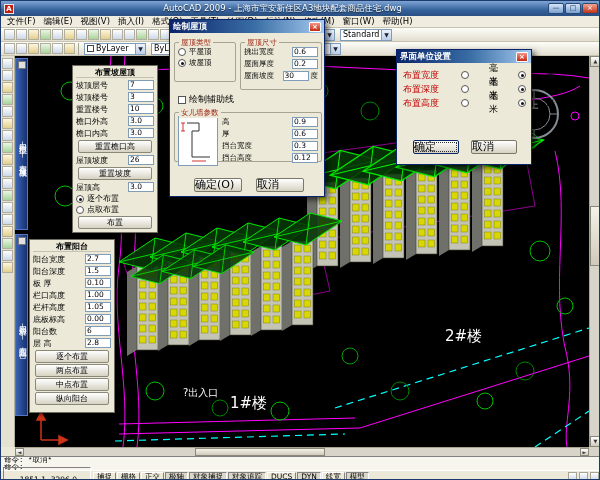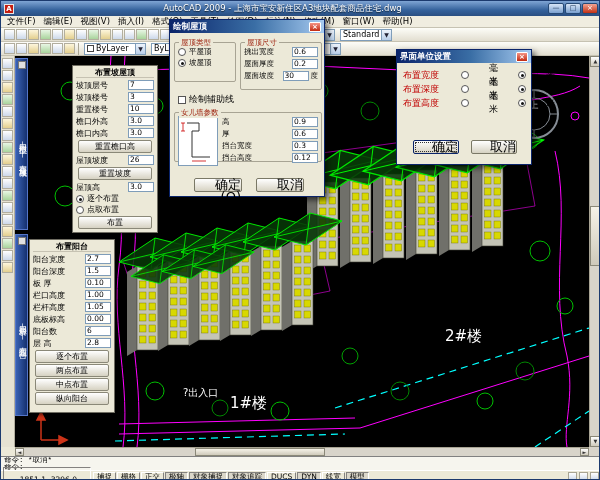--- a/index.html
+++ b/index.html
@@ -70,21 +70,21 @@
   .dialog{position:absolute;background:#ece9d8;border:1px solid #0a246a;box-shadow:3px 3px 6px rgba(0,0,0,.6);}
   .dlg-title{height:13px;background:linear-gradient(90deg,#0a246a,#3a6ea5 55%,#a6caf0);
     color:#fff;font-weight:bold;font-size:8.5px;display:flex;align-items:center;padding:0 3px;}
   .dlg-close{margin-left:auto;width:12px;height:10px;background:linear-gradient(#f59384,#c22a10);
     border:1px solid #fff;border-radius:1px;color:#fff;font-size:7px;line-height:8px;text-align:center;}
   #dlg-roof{left:168px;top:18px;width:156px;height:178px;}
   #dlg-units{left:395px;top:48px;width:136px;height:116px;}
   .group{position:absolute;border:1px solid #a8a494;border-radius:2px;font-size:7.5px;padding:3px 3px 1px;}
   .glabel{position:absolute;top:-5px;left:4px;background:#ece9d8;padding:0 2px;color:#9c1e0a;white-space:nowrap;}
   .dbtn{position:absolute;height:14px;border:1px solid #7a7866;border-radius:2px;
-    background:linear-gradient(#ffffff,#d6d2c2);text-align:right;line-height:12px;font-size:13px;}
+    background:linear-gradient(#ffffff,#d6d2c2);text-align:left;line-height:12px;font-size:11px;}
   .dbtn.focus{border:1px solid #0a246a;outline:1px dotted #333;outline-offset:-3px;}
   .urow{display:flex;align-items:center;height:14px;gap:20px;padding:0 6px;}
   .ulabel{color:#c00000;width:38px;flex:0 0 auto;}
   
   .vscroll{position:absolute;left:588px;top:55px;width:12px;height:391px;background:#d8d4ca;border-left:1px solid #a8a494;}
   .hscroll{position:absolute;left:14px;top:446px;width:574px;height:9px;background:#d8d4ca;border-top:1px solid #a8a494;}
   .sbtn{position:absolute;background:linear-gradient(#fff,#cfcabb);border:1px solid #8a8878;
     font-size:5px;text-align:center;color:#333;}
   .sthumb{position:absolute;background:linear-gradient(#f5f2e8,#cfcabb);border:1px solid #8a8878;}
   .corner{position:absolute;left:588px;top:446px;width:12px;height:9px;background:#d8d4ca;}

